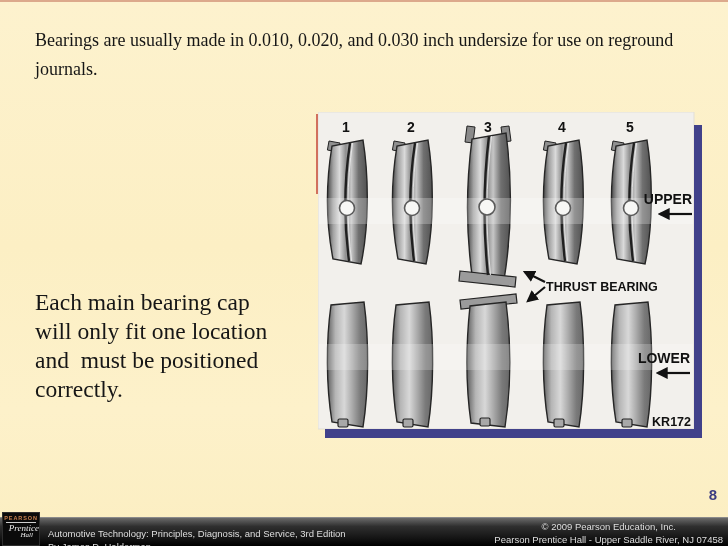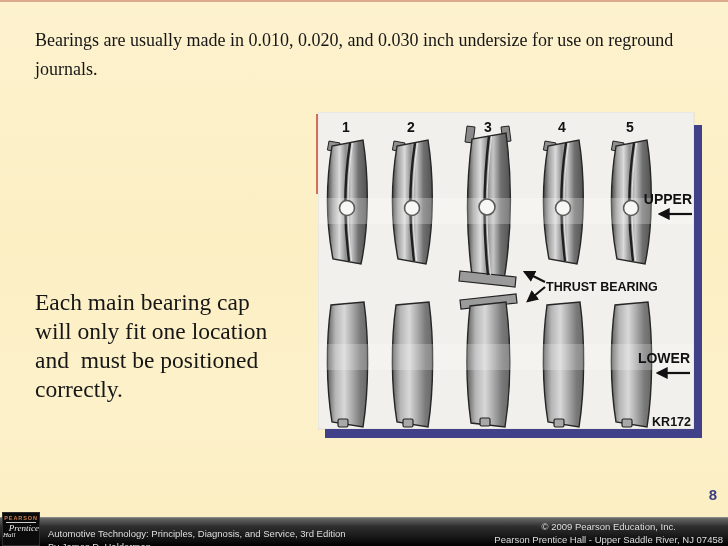--- a/index.html
+++ b/index.html
@@ -39,21 +39,21 @@
   .plogo {
     position:absolute; left:2px; bottom:0; width:38px; height:34px;
     background:#0b0b0b; border:1px solid #2e2e2e; box-sizing:border-box; text-align:center;
   }
   .plogo-brand {
     font-family:"Liberation Sans", sans-serif; font-size:5.5px; font-weight:bold;
     letter-spacing:.9px; color:#C88050; padding-top:2px;
   }
   .plogo-rule { height:1px; background:#cfcfcf; margin:1px 3px 1px 3px; }
   .plogo-script { font-family:"Liberation Serif", serif; font-style:italic; font-size:9px; line-height:8px; color:#EDEDED;text-align:right; }
-  .plogo-script2 { font-family:"Liberation Serif", serif; font-style:italic; font-size:7px; line-height:7px; color:#EDEDED; text-align:left; padding-right:6px; }
+  .plogo-script2 { font-family:"Liberation Serif", serif; font-style:italic; font-size:7px; line-height:7px; color:#EDEDED; text-align:right; padding-right:6px; }
   .num, .lbl { font-family:"Liberation Sans", sans-serif; font-weight:bold; fill:#111; }
   .arrow { stroke:#111; stroke-width:2.2; fill:none; }
 </style>
 </head>
 <body>
 
 <div class="slide">
   <div class="topline"></div>
 
   <div class="title">Bearings are usually made in 0.010, 0.020, and 0.030 inch undersize for use on reground journals.</div>

